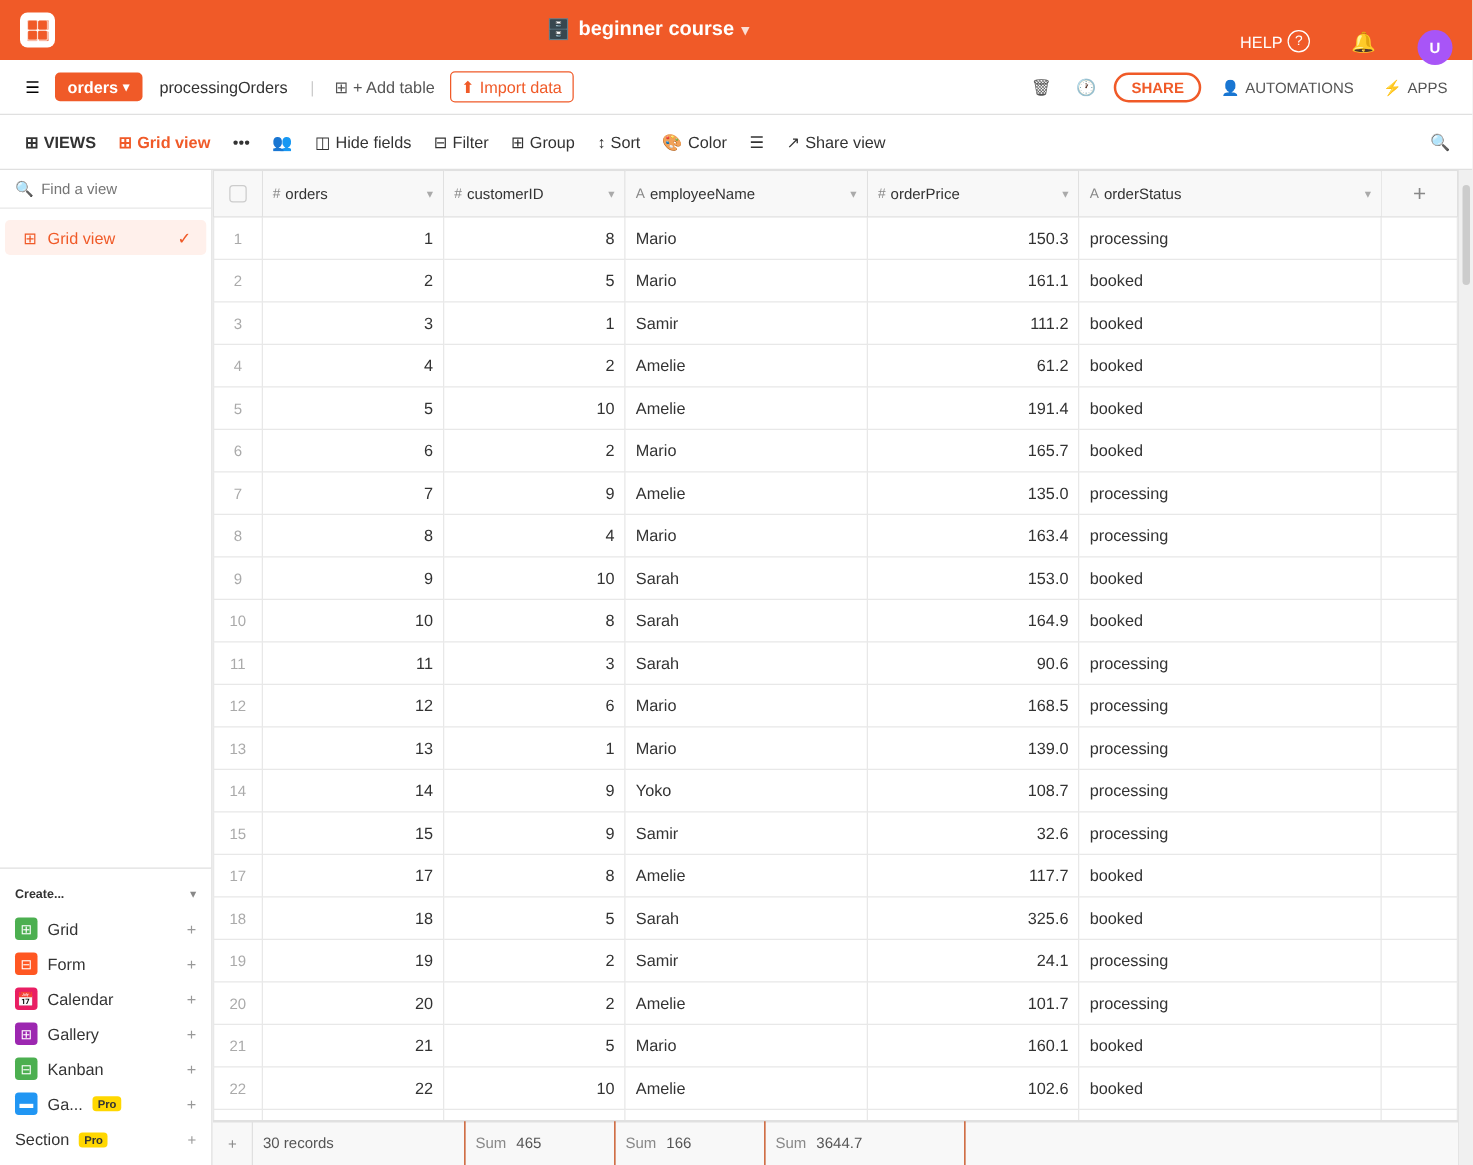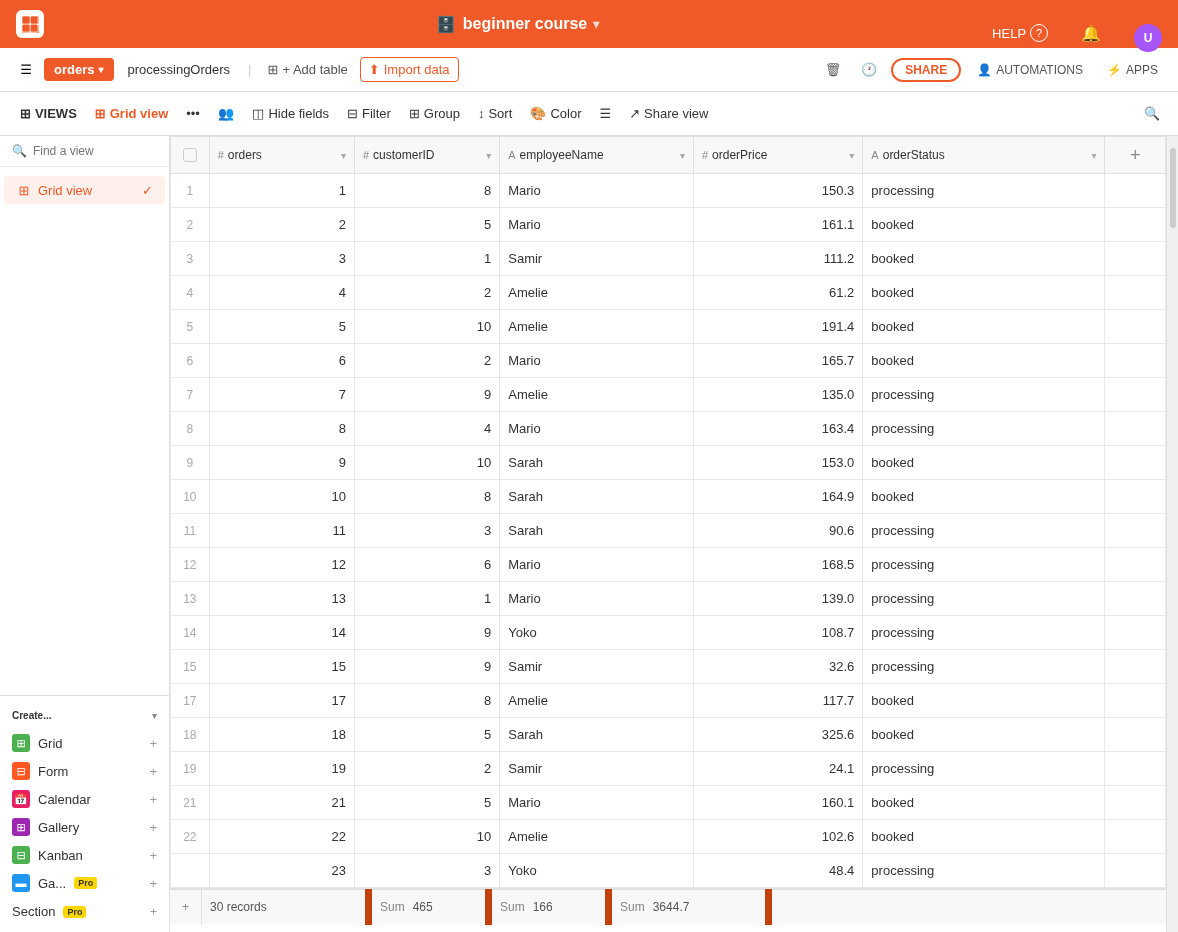--- a/index.html
+++ b/index.html
@@ -204,21 +204,21 @@
       bottom: 0;
       background: #f8f8f8;
       border-top: 2px solid #e0e0e0;
       height: 36px;
       display: flex;
       align-items: center;
       font-size: 12px;
       color: #555;
     }
     .footer-add { width: 32px; text-align: center; border-right: 1px solid #e0e0e0; height: 36px; display: flex; align-items: center; justify-content: center; cursor: pointer; color: #888; }
-    .footer-cell { padding: 12px 8px; border-right: 7px solid #c2410c; height: 36px; display: flex; align-items: center; gap: 4px; }
+    .footer-cell { padding: 12px 8px; border-right: 1px solid #c2410c; height: 36px; display: flex; align-items: flex-end; gap: 4px; }
     .sum-label { color: #888; }
     .sum-value { font-weight: 500; color: #333; }
 
     
     .table-area::-webkit-scrollbar { width: 8px; height: 8px; }
     .table-area::-webkit-scrollbar-track { background: #f1f1f1; }
     .table-area::-webkit-scrollbar-thumb { background: #ccc; border-radius: 4px; }
 
     
     .right-panel {
@@ -663,20 +663,31 @@
     </td>
     <td class="td-num">19</td>
     <td class="td-num">2</td>
     <td>Samir</td>
     <td class="td-num">24.1</td>
     <td>processing</td>
     <td></td>
   </tr>
           <tr class="row-hover">
     <td class="td-checkbox" style="text-align:center;">
+      <span style="color:#aaa;font-size:12px;">20</span>
+    </td>
+    <td class="td-num">20</td>
+    <td class="td-num">2</td>
+    <td>Amelie</td>
+    <td class="td-num">101.7</td>
+    <td>processing</td>
+    <td></td>
+  </tr>
+          <tr class="row-hover">
+    <td class="td-checkbox" style="text-align:center;">
       <span style="color:#aaa;font-size:12px;">21</span>
     </td>
     <td class="td-num">21</td>
     <td class="td-num">5</td>
     <td>Mario</td>
     <td class="td-num">160.1</td>
     <td>booked</td>
     <td></td>
   </tr>
           <tr class="row-hover">

